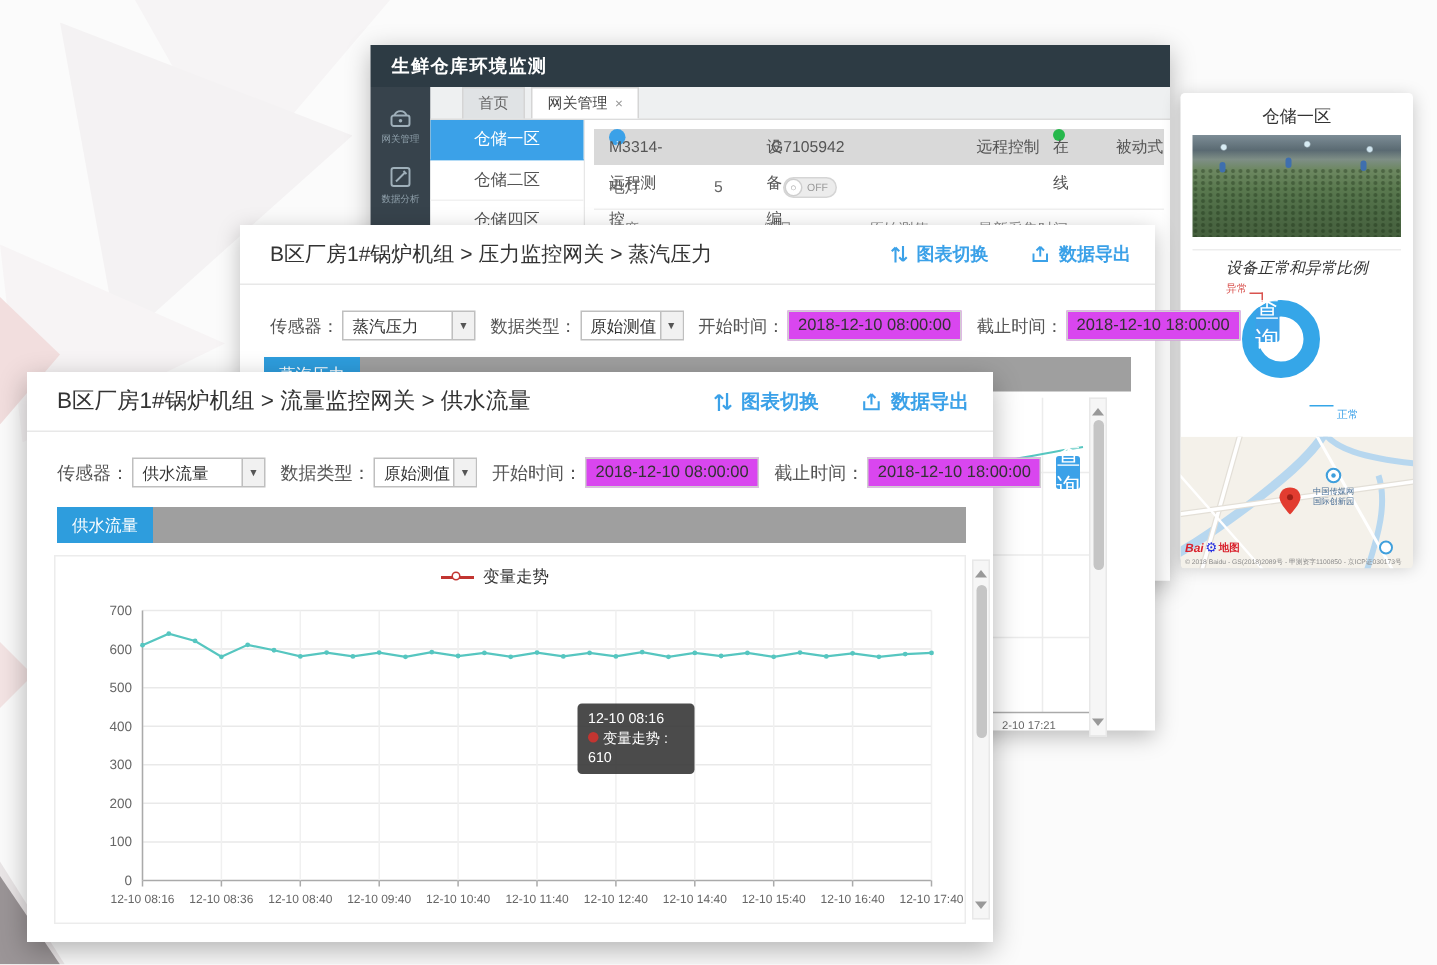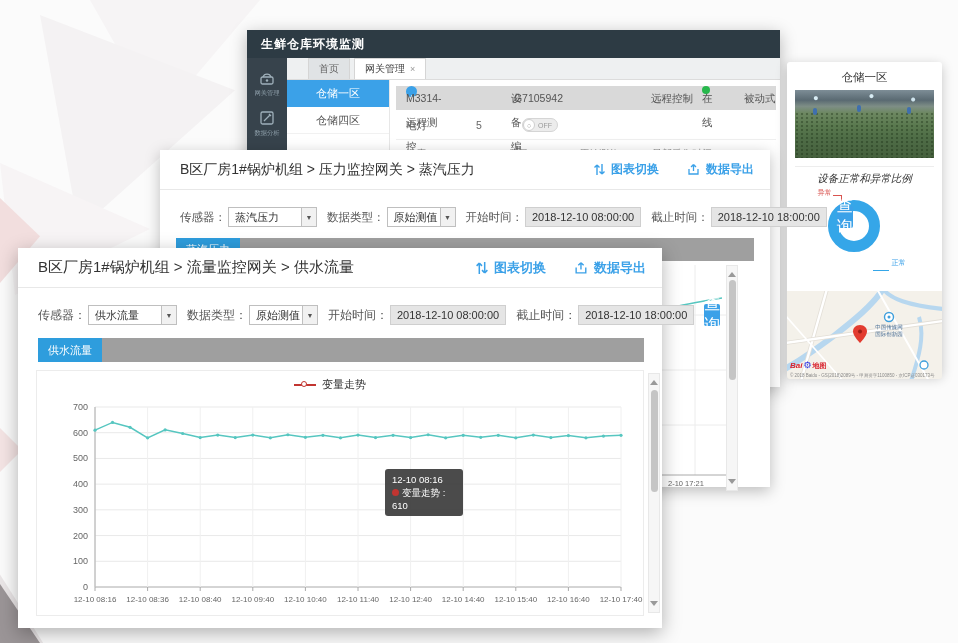--- a/index.html
+++ b/index.html
@@ -76,21 +76,21 @@
     align-items:center; font-size:11.5px; color:#555; }
   .flow-panel .query-form { font-size:12px; }
   .qlabel { margin-right:2px; white-space:nowrap; }
   .sel { display:flex; align-items:center; border:1px solid #bfbfbf; height:20px; background:#fff;
     margin-right:10px; cursor:pointer; }
   .sel .txt { padding:0 6px; width:72px; font-size:11px; color:#333; white-space:nowrap; overflow:hidden; }
   .sel.narrow .txt { width:52px; }
   .sel .arr { width:15px; align-self:stretch; border-left:1px solid #bfbfbf; background:#f1f1f1;
     font-size:7px; color:#555; display:flex; align-items:center; justify-content:center; }
   .inp { border:1px solid #cfcfcf; height:20px; padding:0 6px; font-size:11px; color:#333;
-    display:flex; align-items:center; margin-right:10px; white-space:nowrap; background:#e5e5e5; cursor:text; }
+    display:flex; align-items:center; margin-right:10px; white-space:nowrap; background:#d946ef; cursor:text; }
   .query-btn { margin-left:auto; width:52px; height:22px; background:#3ba1e8; border-radius:2px;
     color:#fff; font-size:16px; display:flex; align-items:center; justify-content:center; cursor:pointer;font-family:Liberation Mono, monospace; }
   .tabbar { position:absolute; left:16px; right:16px; height:23px; background:#9f9f9f; display:flex; }
   .pressure-panel .tabbar { top:88px; }
   .flow-panel .tabbar { top:90px; left:20px; right:18px; height:24px; }
   .ptab { min-width:64px; padding:0 8px; background:#2e9ddd; color:#fff; font-size:11px;
     display:flex; align-items:center; justify-content:center; cursor:pointer; }
 
   
   .sliver { position:absolute; left:500px; top:115px; width:66px; height:226px; }
@@ -132,21 +132,21 @@
     background:radial-gradient(circle at 2px 2px, rgba(20,40,15,.35) 0 1px, transparent 1.6px);
     background-size:5px 4px; }
   .person { position:absolute; width:4px; height:7px; border-radius:2px; background:#3f6fae; z-index:1; }
   .divider { margin:8px 8px 0 8px; border-top:1px solid #ededed; }
   .donut-title { text-align:center; font-size:10.5px; color:#333; margin-top:5px;font-style:italic; }
   .donut-wrap { position:relative; height:105px; }
   .donut-ring { position:absolute; left:50%; margin-left:-37px; top:14px; width:52px; height:52px;
     border:11px solid #35a6e8; border-radius:50%; }
   .dlabel { position:absolute; font-size:7.5px; transform:scale(.95); white-space:nowrap; }
   .dlabel.abn { left:30px; top:2px; color:#d9534f; }
-  .dlabel.nor { left:104px; top:72px; color:#3ba1e8; }
+  .dlabel.nor { left:104px; top:86px; color:#3ba1e8; }
   .lead-a { position:absolute; left:46px; top:9px; width:9px; height:6px;
     border-top:1px solid #d9534f; border-right:1px solid #d9534f; }
   .lead-n { position:absolute; left:86px; top:84px; width:16px; border-top:1px solid #35a6e8; }
   .map { position:relative; height:88px; overflow:hidden; border-radius:0 0 3px 3px; }
   .map-logo { position:absolute; left:3px; bottom:9px; display:flex; align-items:center; line-height:9px; }
   .map-logo .b1 { color:#d9232e; font-weight:bold; font-style:italic; font-size:8px; }
   .map-logo .gear { color:#2932e1; font-size:9px; margin:0 1px; }
   .map-logo .b2 { color:#d9232e; font-weight:bold; font-size:7px; }
   .map-copy { position:absolute; left:3px; bottom:1px; font-size:5px; transform:scale(.9);
     transform-origin:left bottom; color:#8a8a8a; white-space:nowrap; }
@@ -200,20 +200,21 @@
       <span>首页</span>
     </div>
     <div class="wtab active">
       <span>网关管理</span>
       <span class="x">×</span>
     </div>
   </div>
 
   <div class="side-menu" id="side-menu">
       <div class="side-item active">仓储一区</div>
+      <div class="side-item">仓储二区</div>
       <div class="side-item">仓储四区</div>
     </div>
 
   <div class="win-content">
     <div class="dev-header">
       <span style="left:10px">
           <span class="info-ic">i</span>
           <span>M3314-远程测控</span>
         </span>
       <span style="left:115px"><span>设备编号</span>&nbsp;<span>G7105942</span></span>

